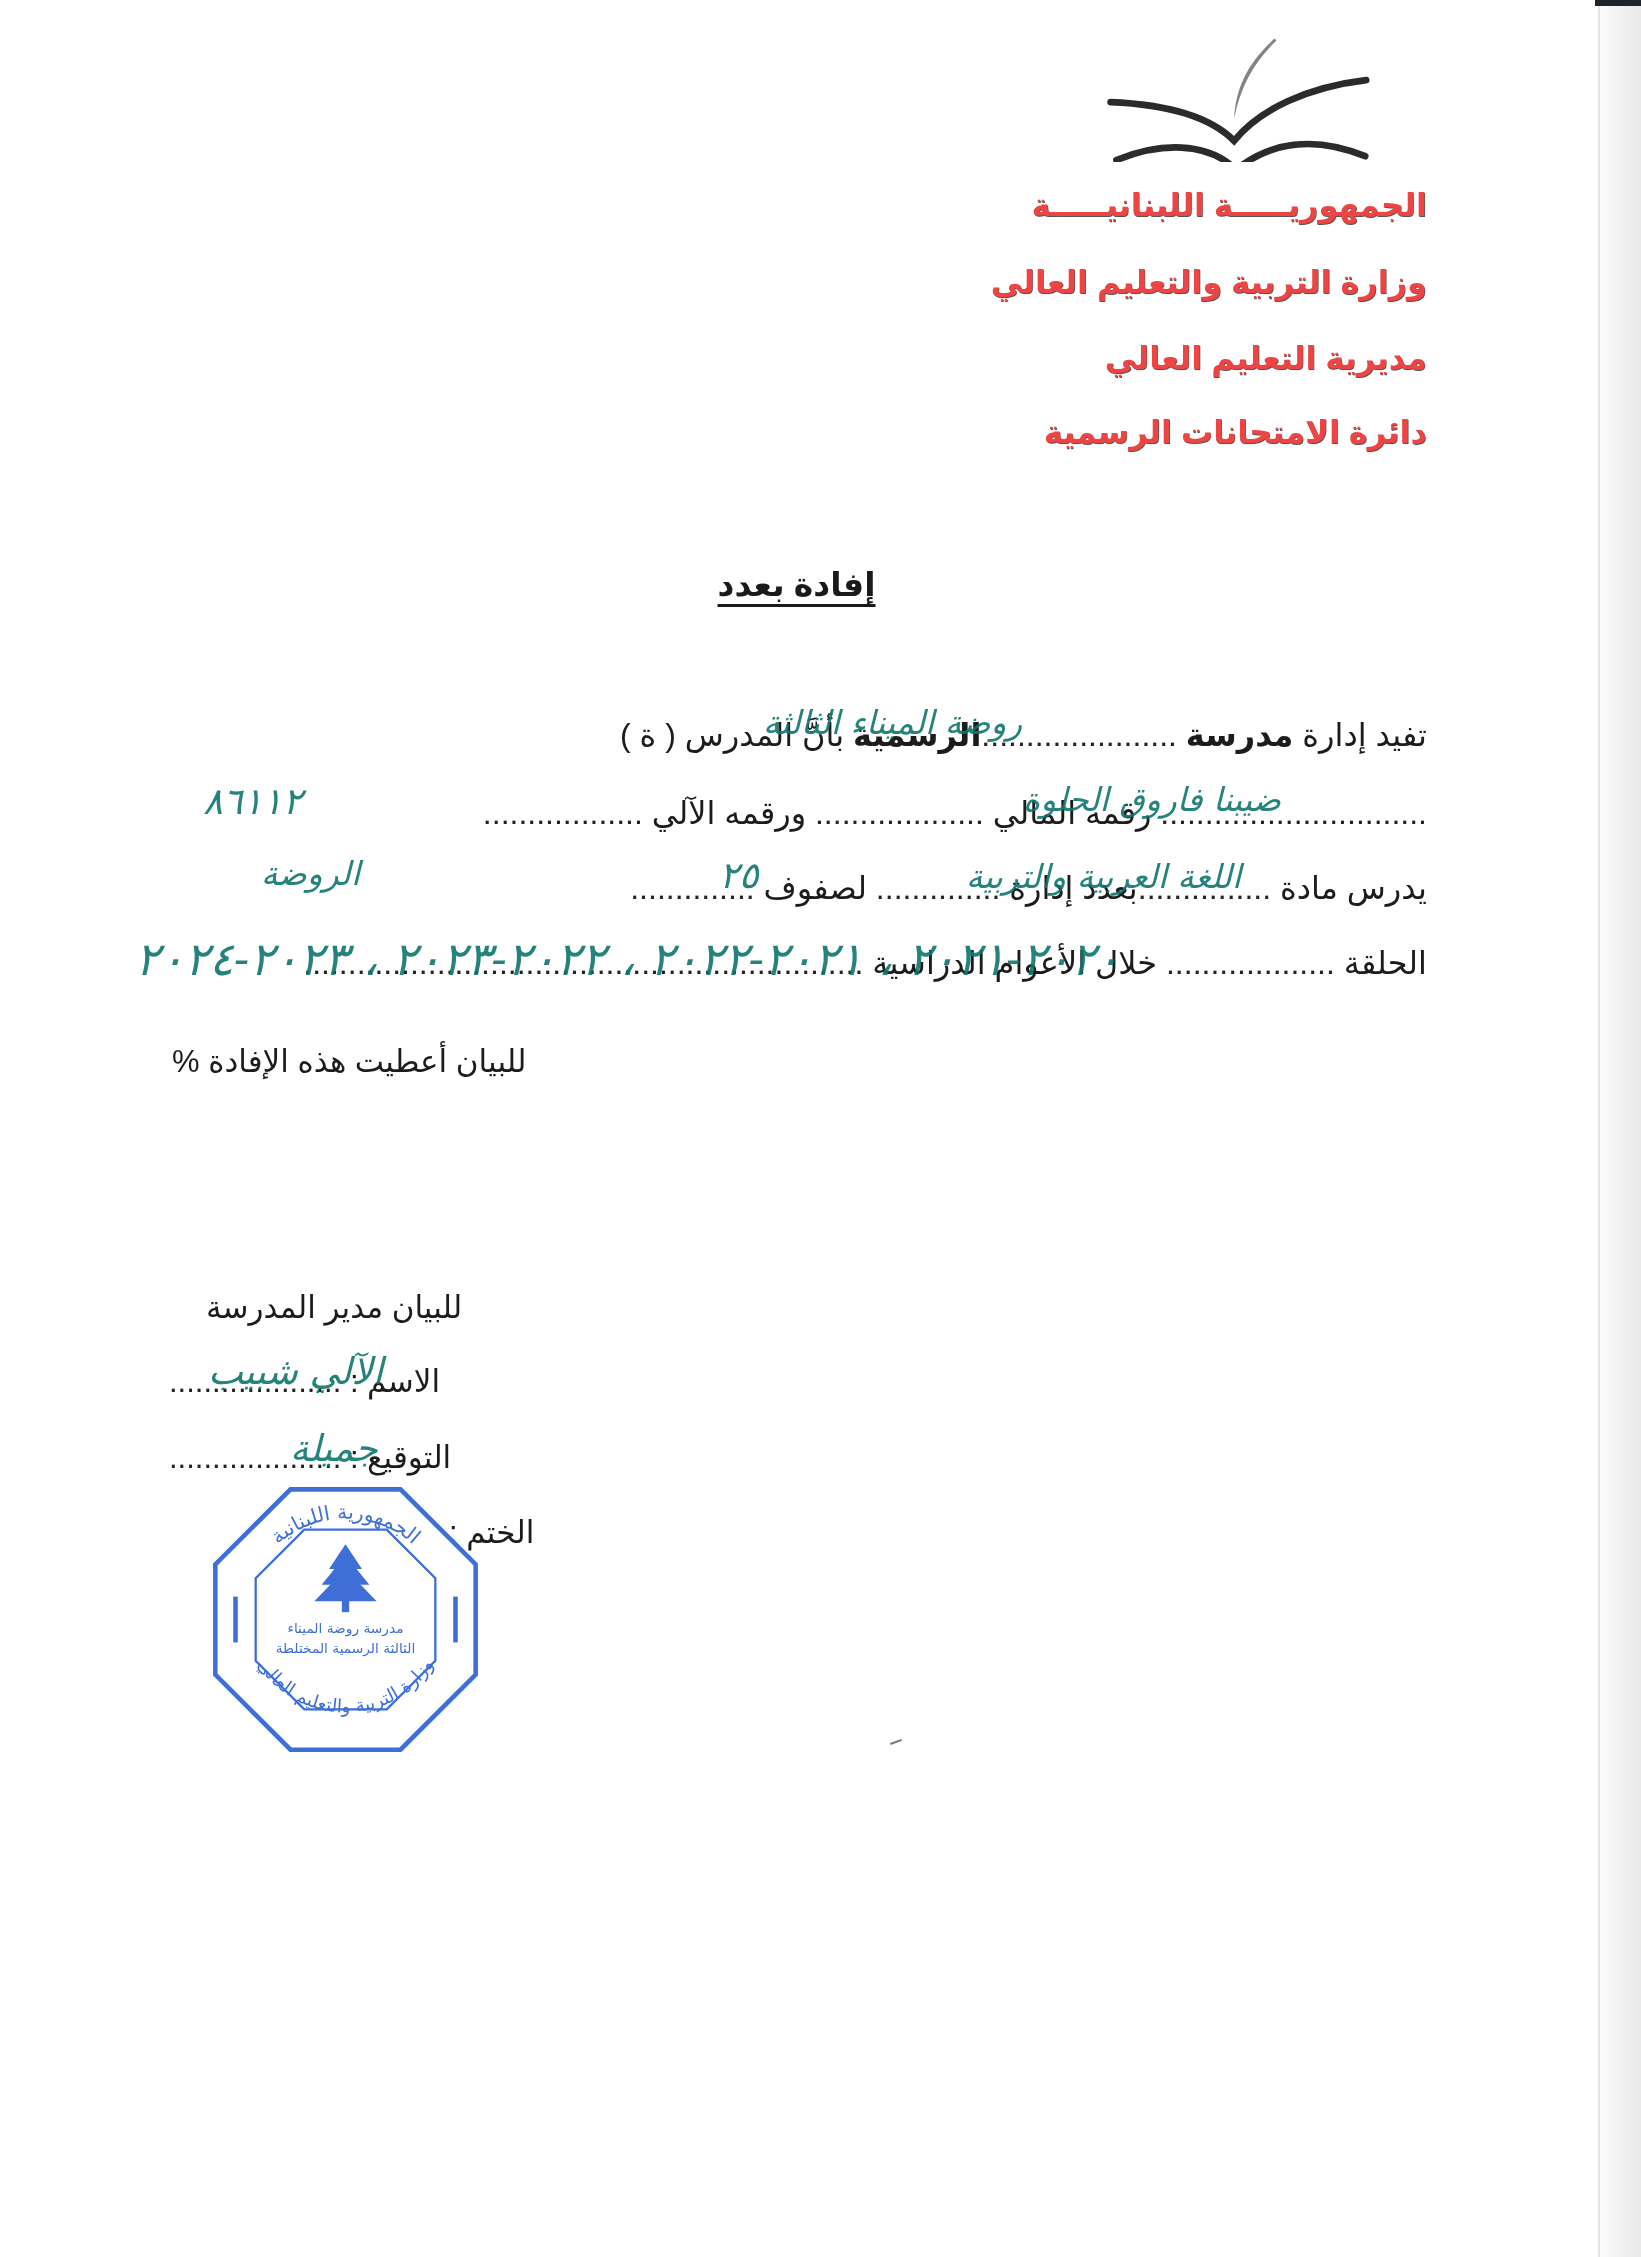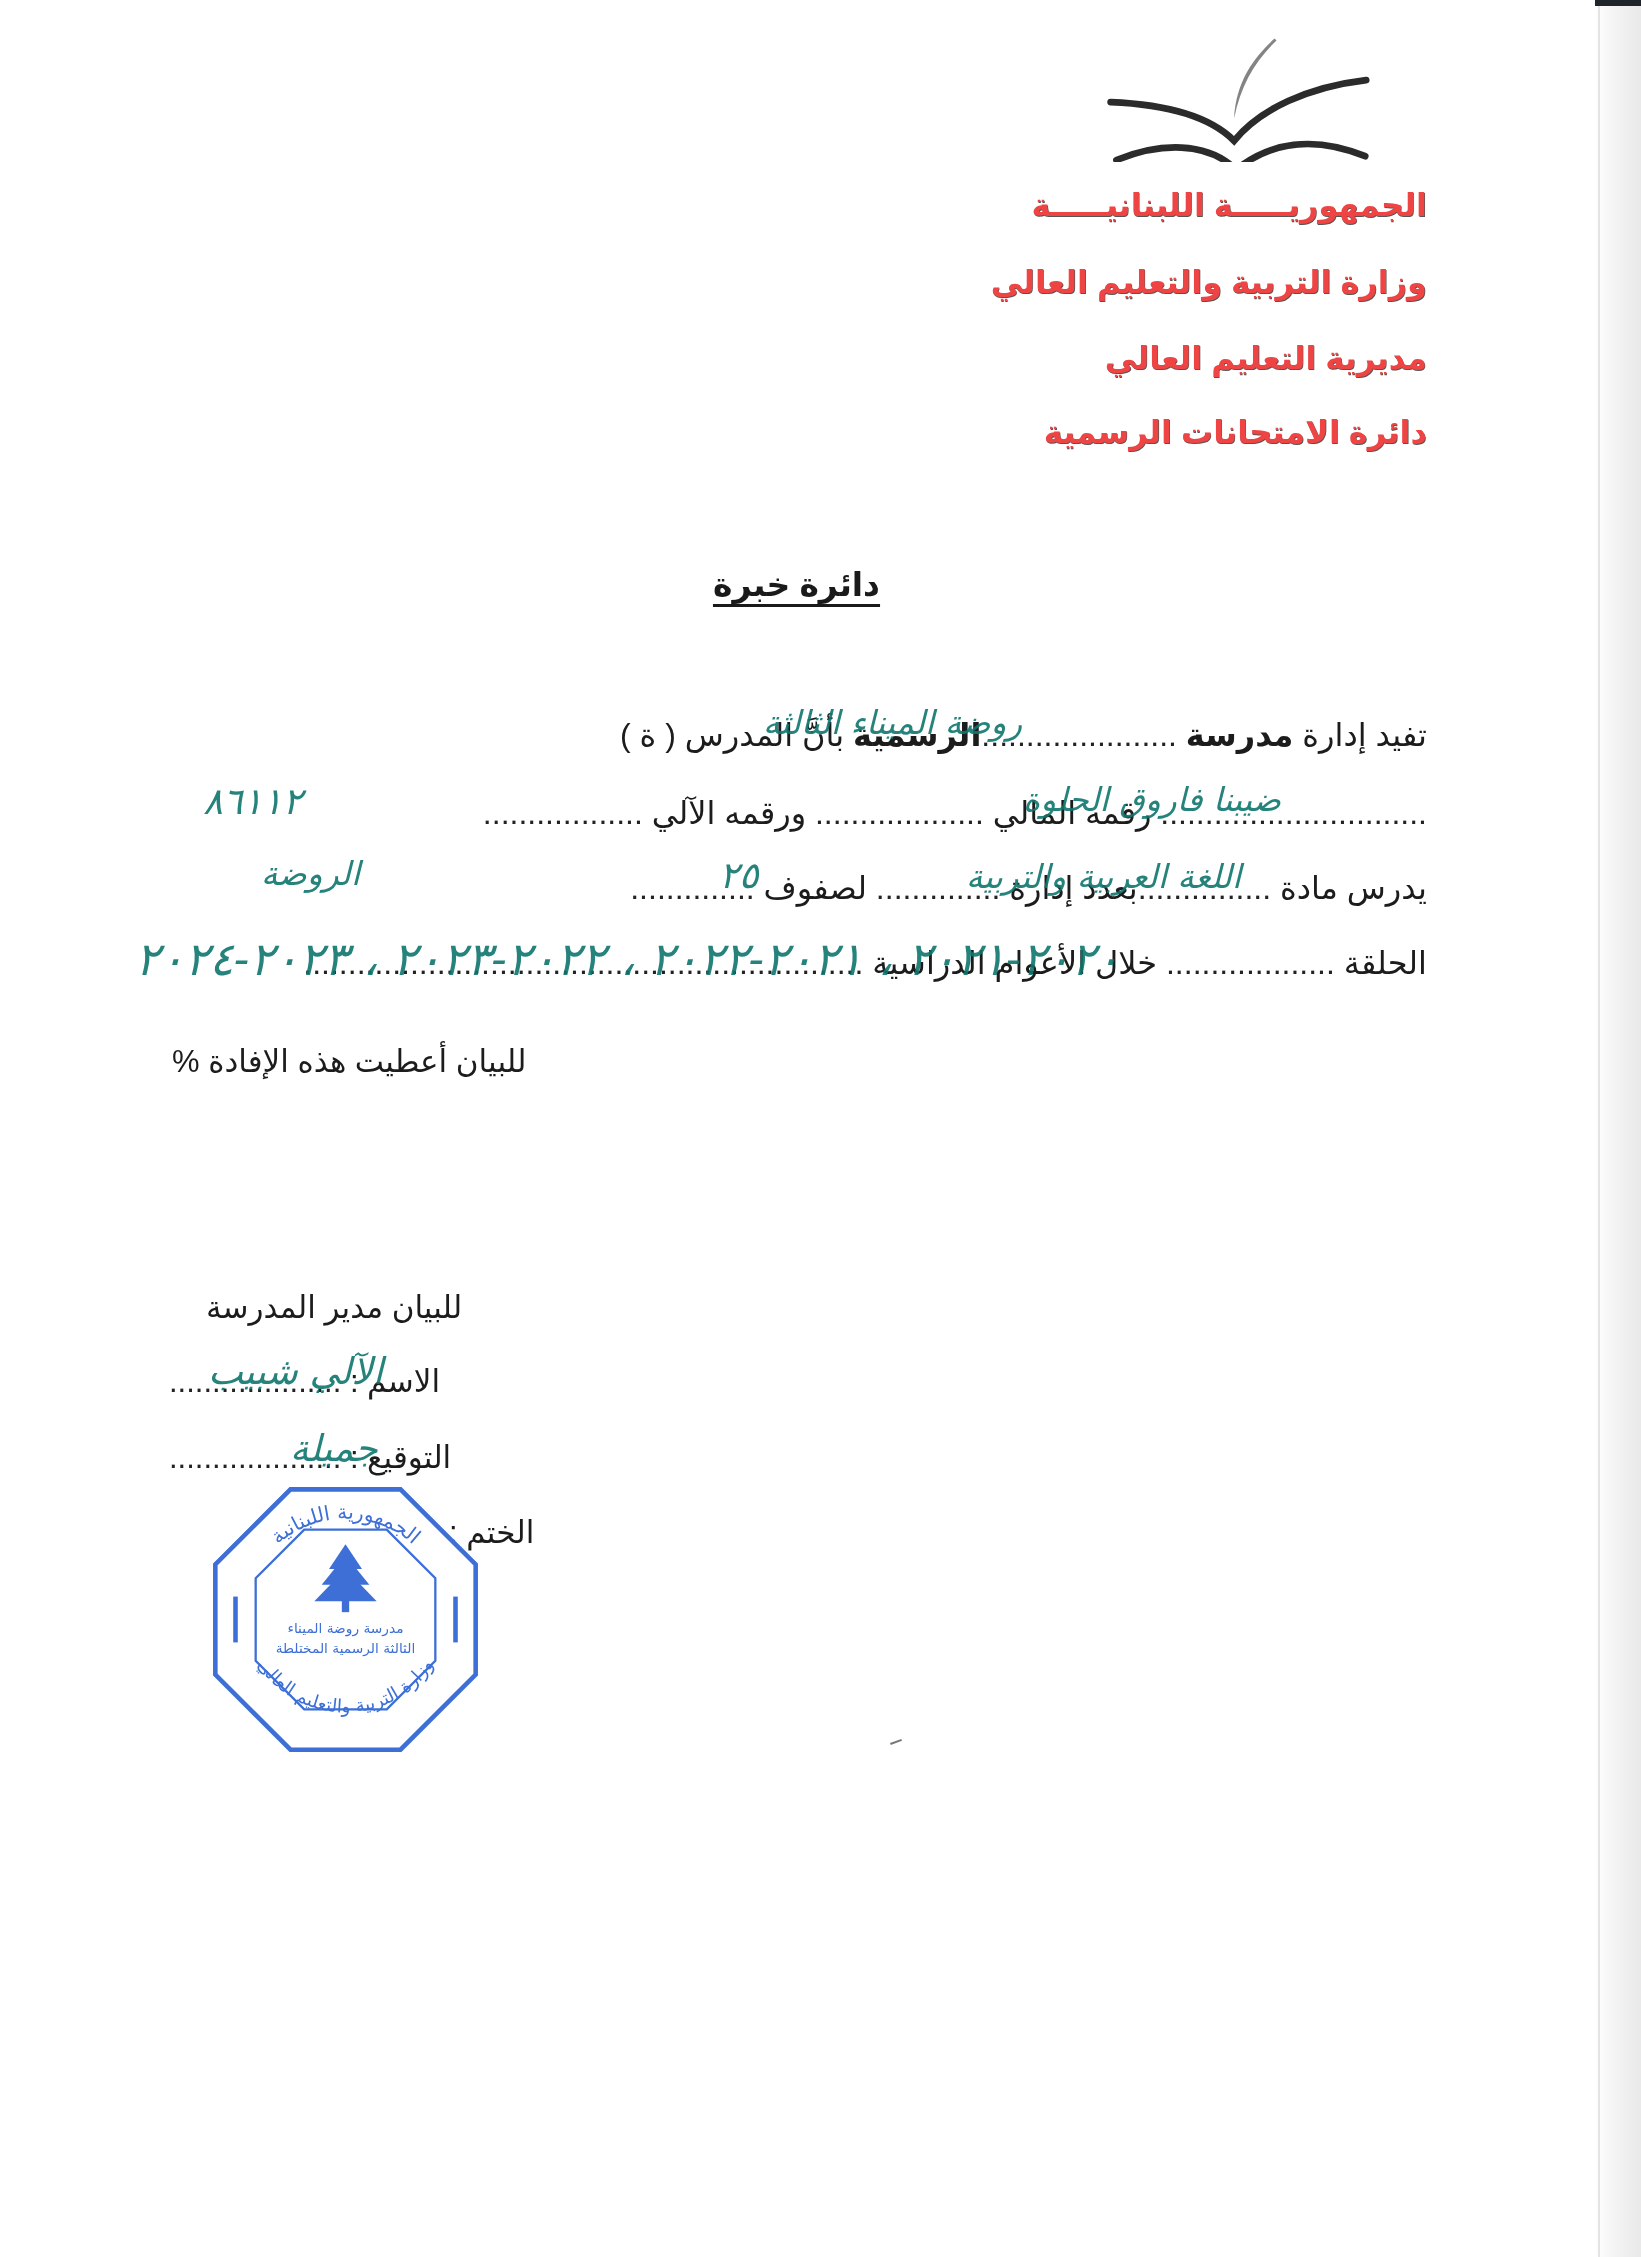--- a/index.html
+++ b/index.html
@@ -60,21 +60,21 @@
   <path d="M190 12 C 170 30, 150 55, 148 95 C 155 60, 170 35, 192 14 Z" fill="#6e6e6e" opacity="0.85"></path>
   <path d="M20 78 C 70 80, 120 90, 148 118 C 175 85, 225 62, 285 55" fill="none" stroke="#2b2b2b" stroke-width="7" stroke-linecap="round"></path>
   <path d="M26 138 C 70 120, 120 118, 150 148 C 185 120, 230 112, 284 134" fill="none" stroke="#2b2b2b" stroke-width="7" stroke-linecap="round"></path>
 </svg>
 
 <div class="header-line rtl" style="top:186px;">الجمهوريـــــة اللبنانيـــــة</div>
 <div class="header-line rtl" style="top:263px;">وزارة التربية والتعليم العالي</div>
 <div class="header-line rtl" style="top:339px;">مديرية التعليم العالي</div>
 <div class="header-line rtl" style="top:413px;">دائرة الامتحانات الرسمية</div>
 
-<div class="title rtl">دائرة خبرة</div>
+<div class="title rtl">إفادة بعدد</div>
 
 <div class="body-line rtl" style="top:716px;">
   <span>تفيد إدارة</span>
   <span class="b">مدرسة</span>
   <span class="dots">......................</span><span class="b">الرسمية</span>
   <span>بأنَّ المدرس ( ة )</span>
 </div>
 <div class="hand" style="left:763px; top:703px;">روضة الميناء الثالثة</div>
 
 <div class="body-line rtl" style="top:794px;">

